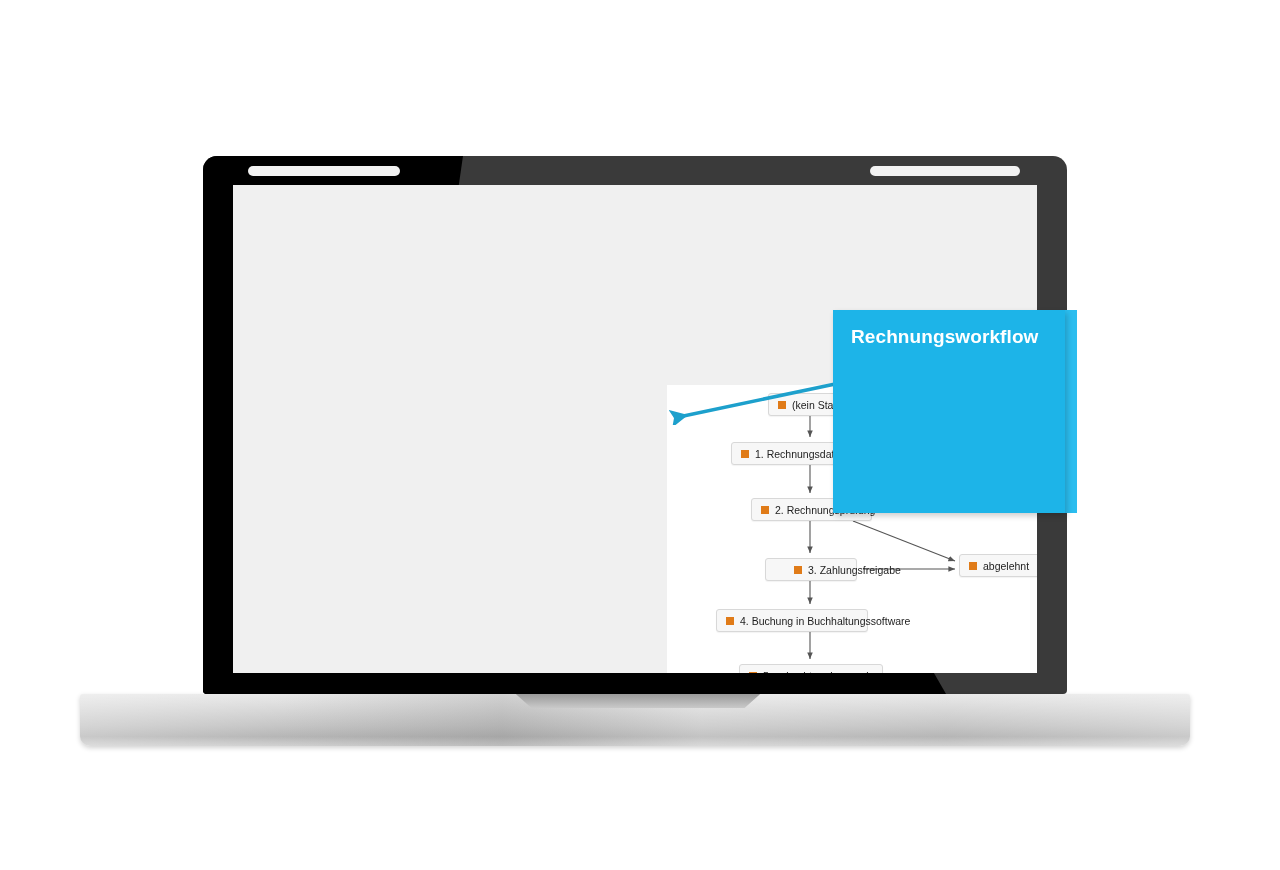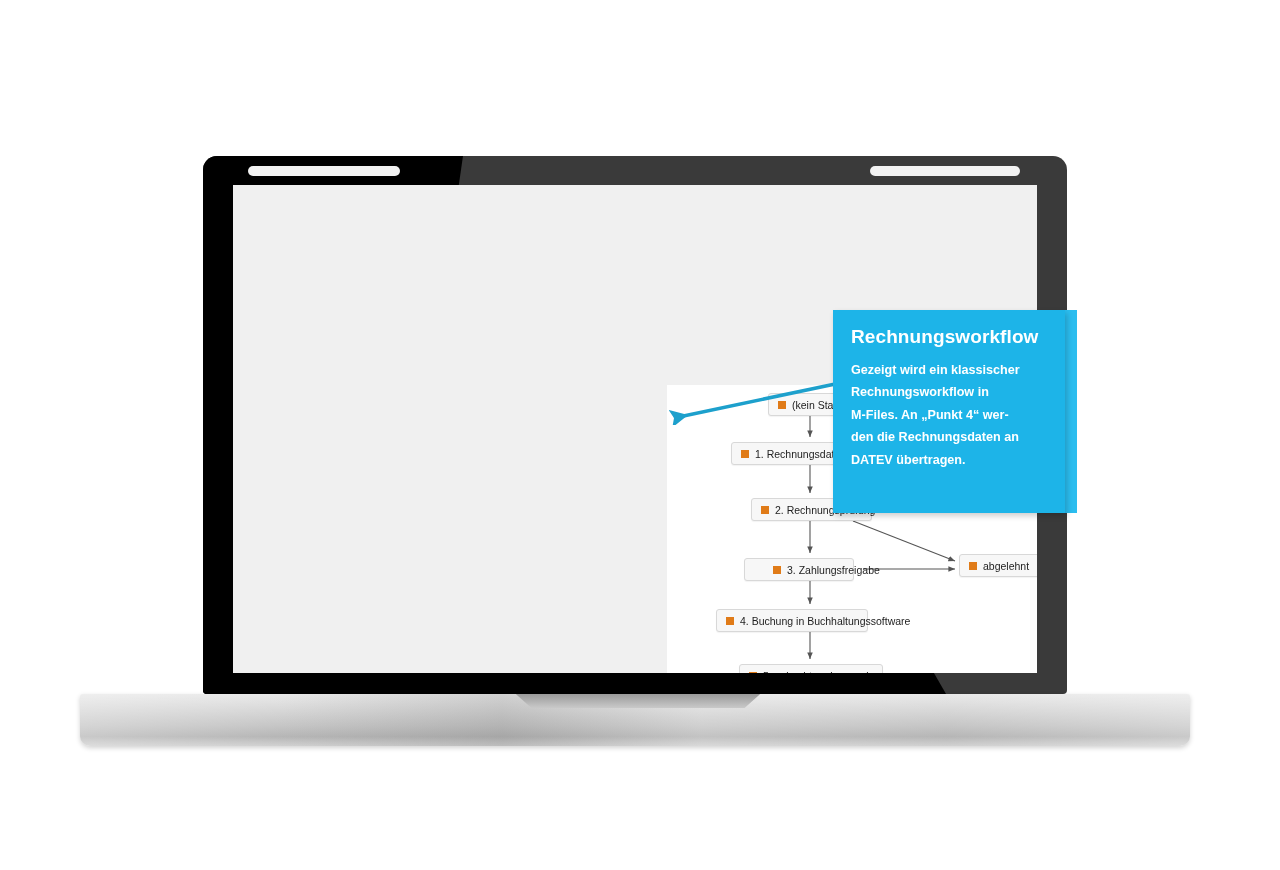--- a/index.html
+++ b/index.html
@@ -226,21 +226,21 @@
       <div class="wf-node" style="left:84px; top:113px; width:121px;">
         <span class="wf-icon sq-orange"></span>
         <span>2. Rechnungsprüfung</span>
       </div>
 
       <div class="wf-node" style="left:292px; top:169px; width:84px;">
         <span class="wf-icon sq-orange"></span>
         <span>abgelehnt</span>
       </div>
 
-      <div class="wf-node" style="left:77px; top:173px; width:110px;padding-left:28px;">
+      <div class="wf-node" style="left:98px; top:173px; width:92px;padding-left:28px;">
         <span class="wf-icon sq-orange"></span>
         <span>3. Zahlungsfreigabe</span>
       </div>
 
       <div class="wf-node" style="left:49px; top:224px; width:152px;">
         <span class="wf-icon sq-orange"></span>
         <span>4. Buchung in Buchhaltungssoftware</span>
       </div>
 
       <div class="wf-node" style="left:72px; top:279px; width:144px;">
@@ -261,22 +261,13 @@
     <marker id="bluehead" markerWidth="5" markerHeight="5" refX="4" refY="2.5" orient="auto" markerUnits="strokeWidth">
       <path d="M0,2.5 L5,0 L4,2.5 L5,5 z" fill="#1da0cc"></path>
     </marker>
   </defs>
   <line x1="180" y1="3" x2="14" y2="38" stroke="#1da0cc" stroke-width="3.6" marker-end="url(#bluehead)"></line>
 </svg>
 
 <div id="callout-overhang"></div>
 <div id="callout">
   <div id="callout-title">Rechnungsworkflow</div>
-  <div id="callout-body">
-    <div>Gezeigt wird ein klassischer</div>
-    <div>Rechnungsworkflow in</div>
-    <div>
-      <span>M-Files. An „</span><b>Punkt 4</b><span>“ wer-</span>
-    </div>
-    <div>den die Rechnungsdaten an</div>
-    <div>DATEV übertragen.</div>
-  </div>
 </div>
 
 </body></html>

